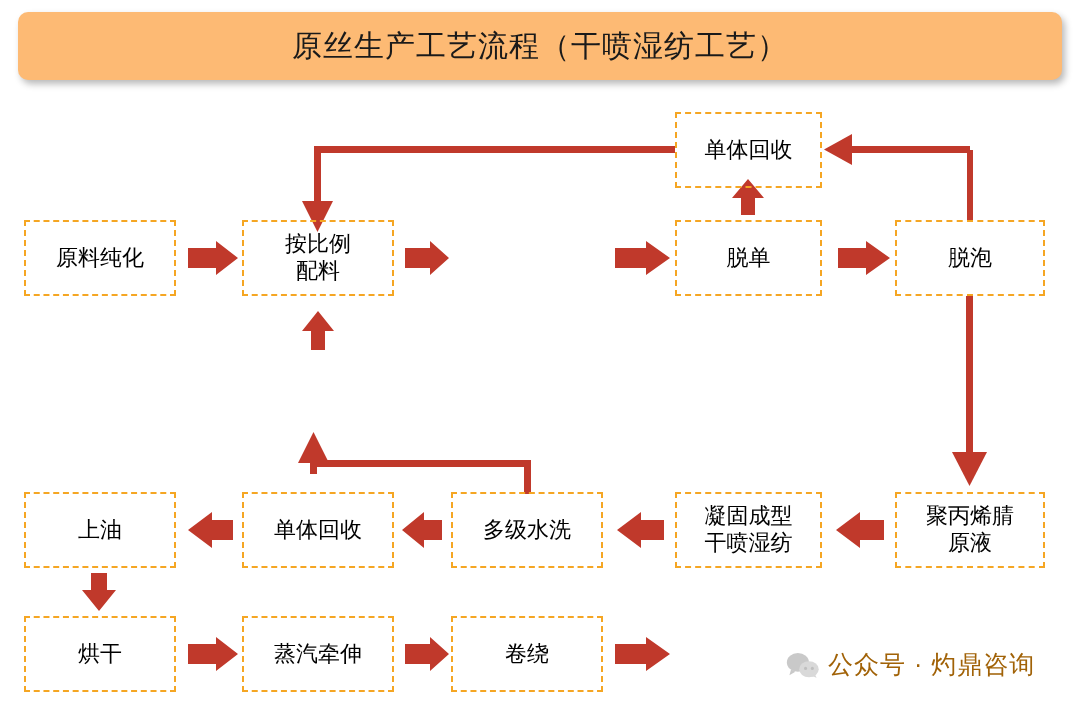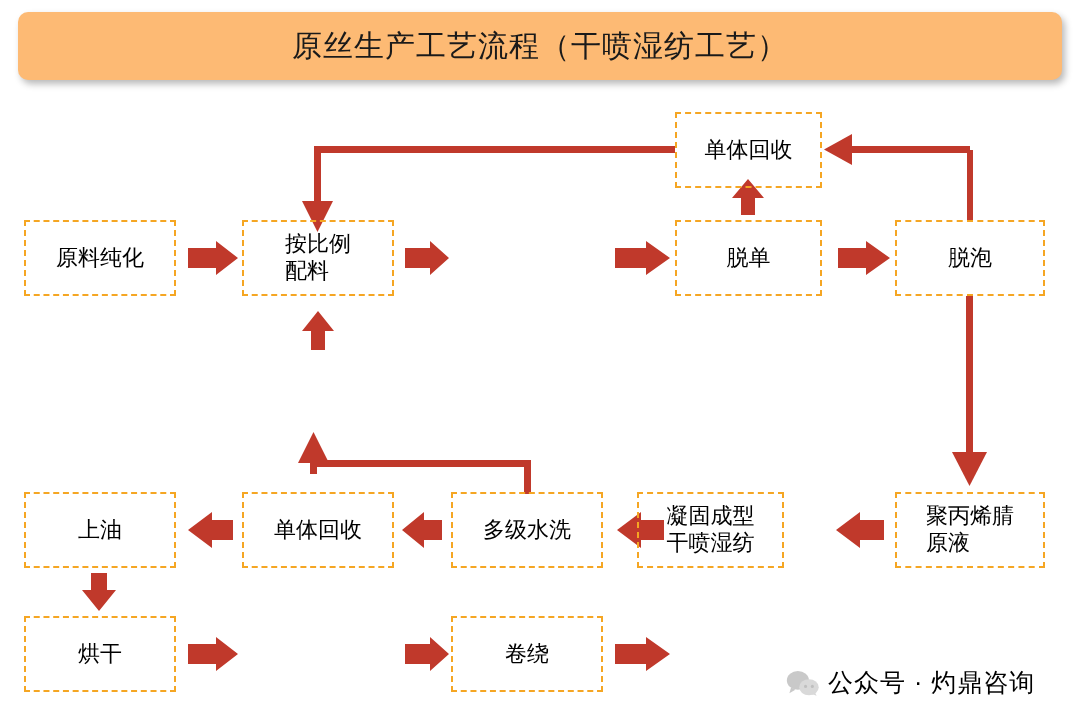--- a/index.html
+++ b/index.html
@@ -36,36 +36,36 @@
 
   
   .node{
     position:absolute;
     border:2px dashed #F5A623;
     background:transparent;
     box-sizing:border-box;
     display:flex;
     align-items:center;
     justify-content:center;
+    text-align:center;
     color:#000000;
     font-size:22px;
     line-height:1.22;
     white-space:pre-line;
   }
 
   
   .watermark{
     position:absolute;
     left:786px; top:648px;
     display:flex; align-items:center; gap:8px;
-    color:#000000;
+    color:#a16207;
     font-size:25px;
     letter-spacing:1px;
     user-select:none;
-    margin-top:18px;
   }
   .wm-icon{width:34px;height:26px;flex:0 0 auto;}
 </style>
 </head>
 <body>
 
 <div id="stage">
 
   <div class="header-bar">
     <div class="header-title">原丝生产工艺流程（干喷湿纺工艺）</div>
@@ -167,31 +167,32 @@
   <div class="node" style="left:675px;top:220px;width:147px;height:76px;">脱单</div>
 
   <div class="node" style="left:895px;top:220px;width:150px;height:76px;">脱泡</div>
 
   <div class="node" style="left:675px;top:112px;width:147px;height:76px;">单体回收</div>
 
 
   <div class="node" style="left:895px;top:492px;width:150px;height:76px;">聚丙烯腈
 原液</div>
 
-  <div class="node" style="left:637px;top:492px;width:147px;height:76px;">凝固成型
+  <div class="node" style="left:675px;top:492px;width:147px;height:76px;">凝固成型
 干喷湿纺</div>
 
   <div class="node" style="left:451px;top:492px;width:152px;height:76px;">多级水洗</div>
 
   <div class="node" style="left:242px;top:492px;width:152px;height:76px;">单体回收</div>
 
   <div class="node" style="left:24px;top:492px;width:152px;height:76px;">上油</div>
 
   <div class="node" style="left:24px;top:616px;width:152px;height:76px;">烘干</div>
 
+  <div class="node" style="left:242px;top:616px;width:152px;height:76px;">蒸汽牵伸</div>
 
   <div class="node" style="left:451px;top:616px;width:152px;height:76px;">卷绕</div>
 
 
   <div class="watermark">
     <svg class="wm-icon" viewBox="0 0 40 30">
       <ellipse cx="14" cy="12" rx="13" ry="11" fill="#C9C9C9"></ellipse>
       <path d="M6,20 L4,27 L11,23 Z" fill="#C9C9C9"></path>
       <ellipse cx="27" cy="20" rx="11.5" ry="9.5" fill="#D9D9D9"></ellipse>
       <path d="M34,26 L36,30 L30,28 Z" fill="#D9D9D9"></path>

